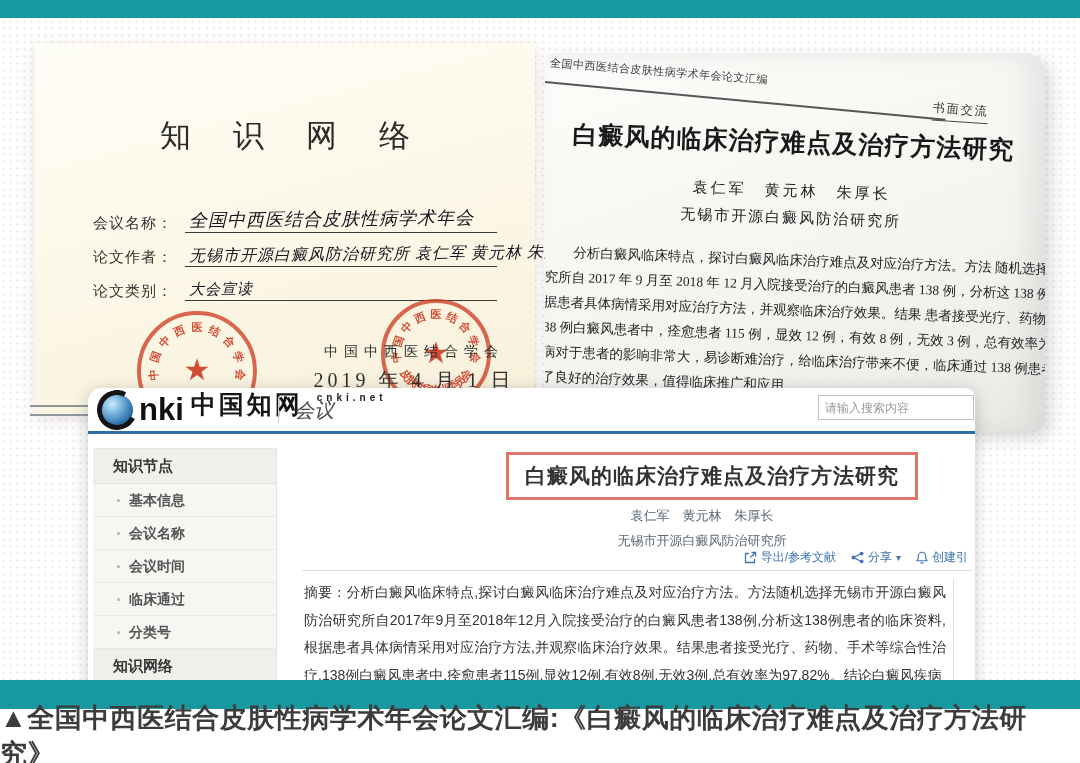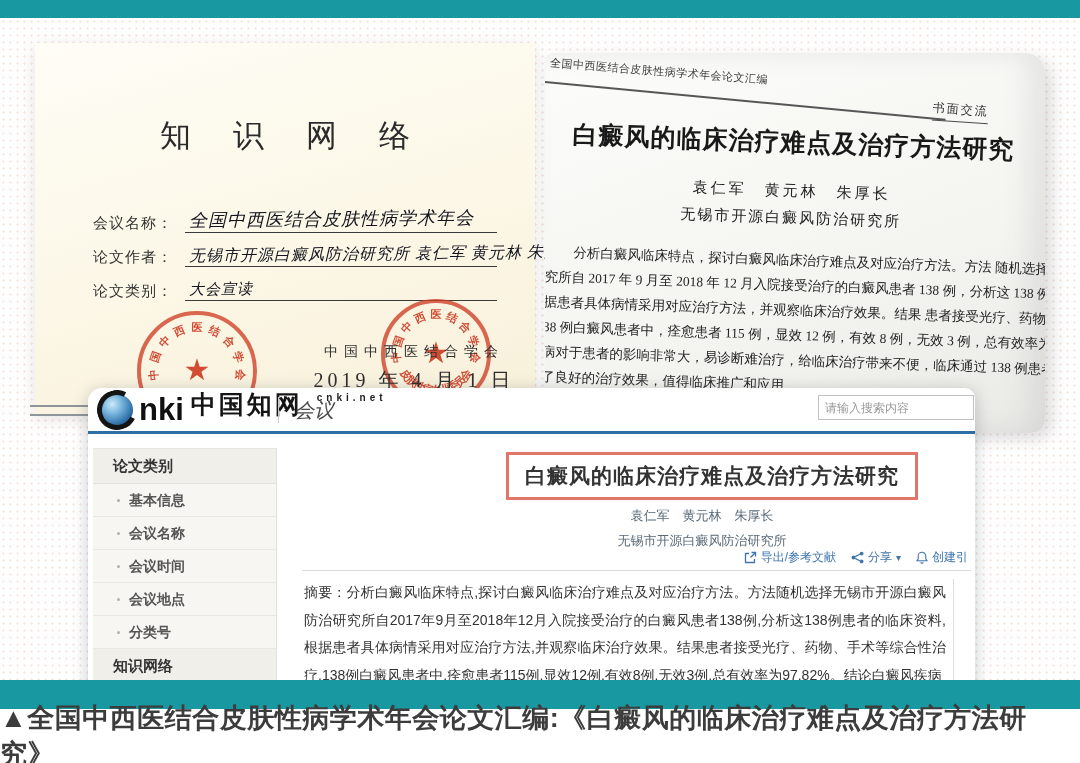--- a/index.html
+++ b/index.html
@@ -241,25 +241,25 @@
             <span class="logo-domain">cnki.net</span>
           </span>
         </div>
         <div class="ck-divider"></div>
         <div class="ck-nav">会议</div>
         <input class="ck-search" type="text" placeholder="请输入搜索内容" style="">
       </div>
       <div class="ck-blue"></div>
 
       <div class="ck-side">
-        <div class="ck-side-h">论文类别</div>
+        <div class="ck-side-h">知识节点</div>
         <div class="ck-item">基本信息</div>
         <div class="ck-item">会议名称</div>
         <div class="ck-item">会议时间</div>
-        <div class="ck-item">会议地点</div>
+        <div class="ck-item">临床通过</div>
         <div class="ck-item">分类号</div>
         <div class="ck-side-h2">知识网络</div>
       </div>
 
       <div class="ck-main">
         <div class="ck-tbox">白癜风的临床治疗难点及治疗方法研究</div>
         <div class="ck-authors">袁仁军　黄元林　朱厚长</div>
         <div class="ck-affil">无锡市开源白癜风防治研究所</div>
         <div class="ck-actions">
           <span class="ck-action">

